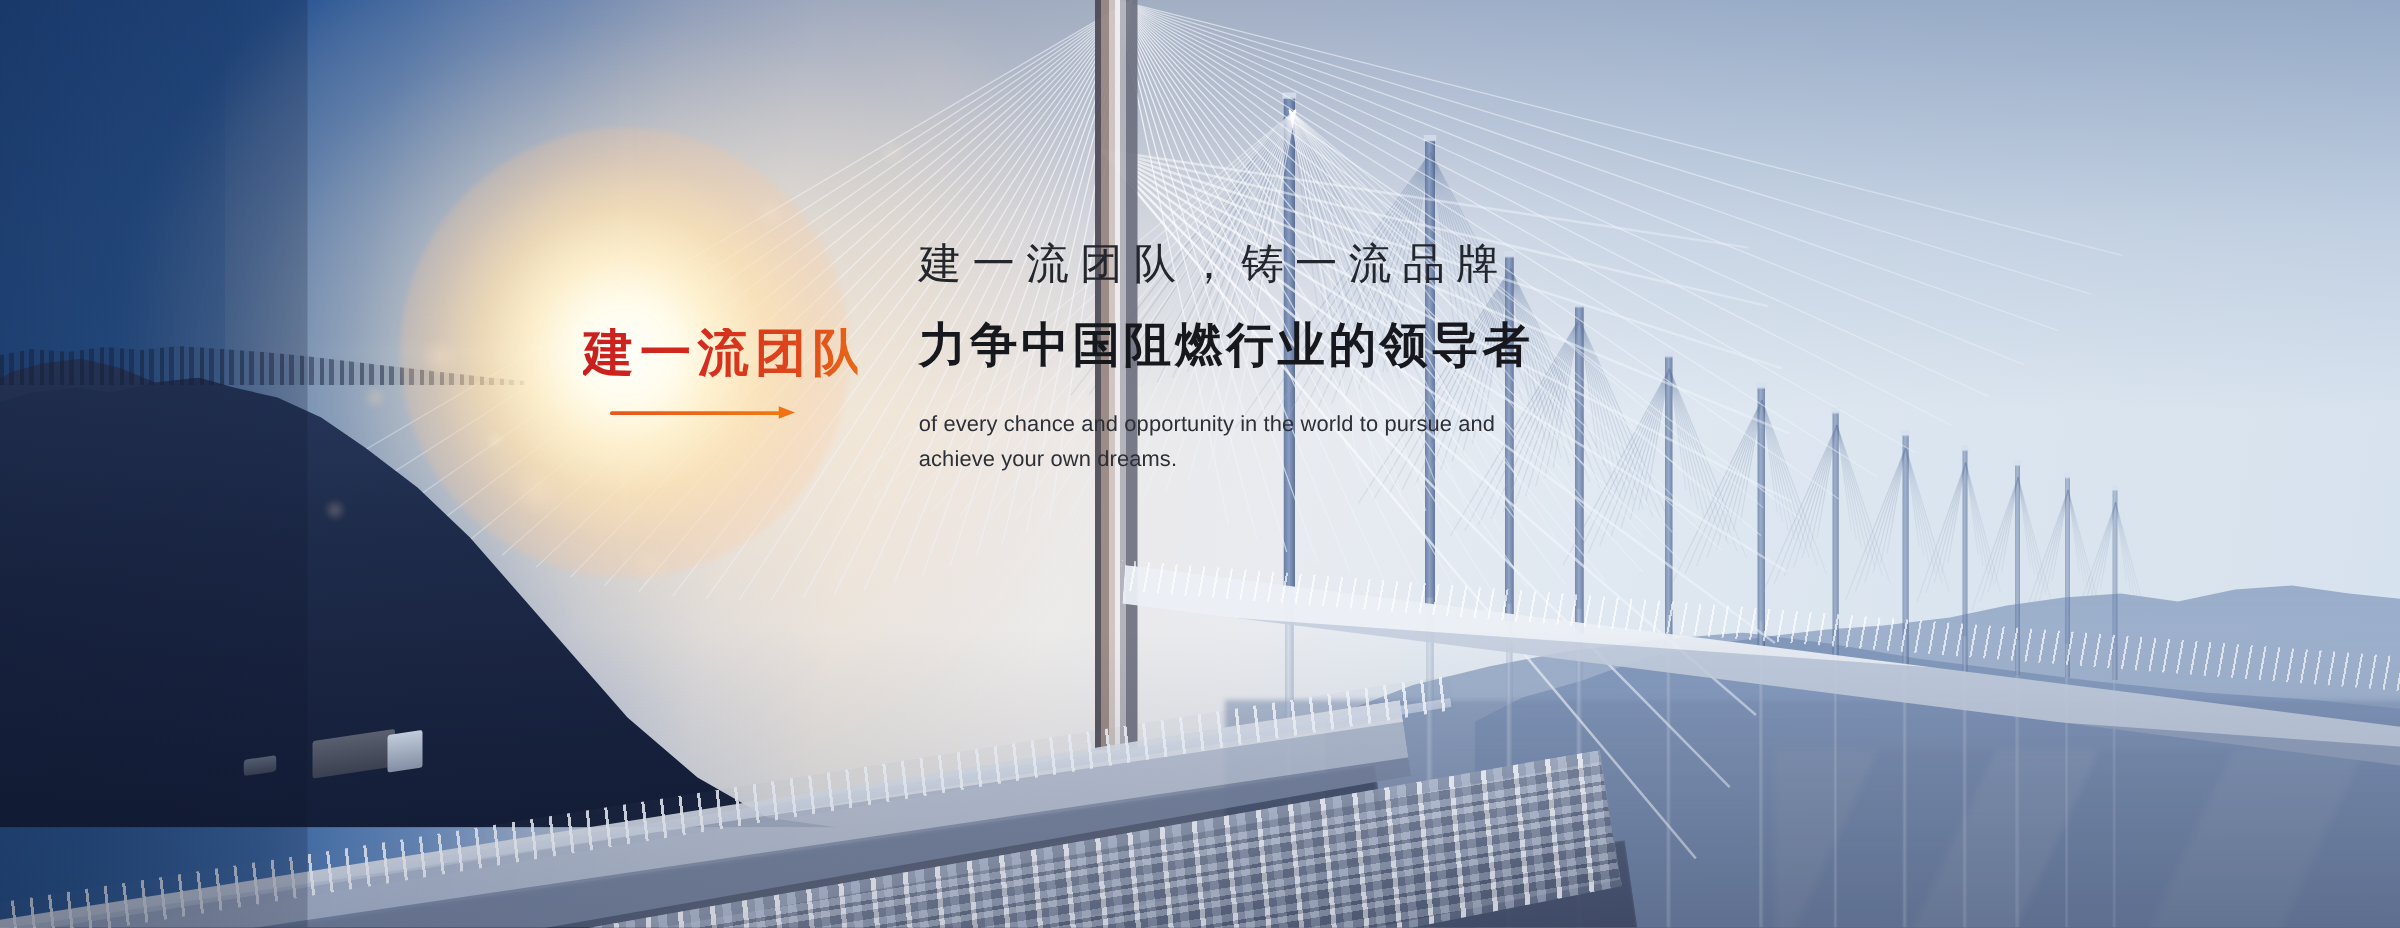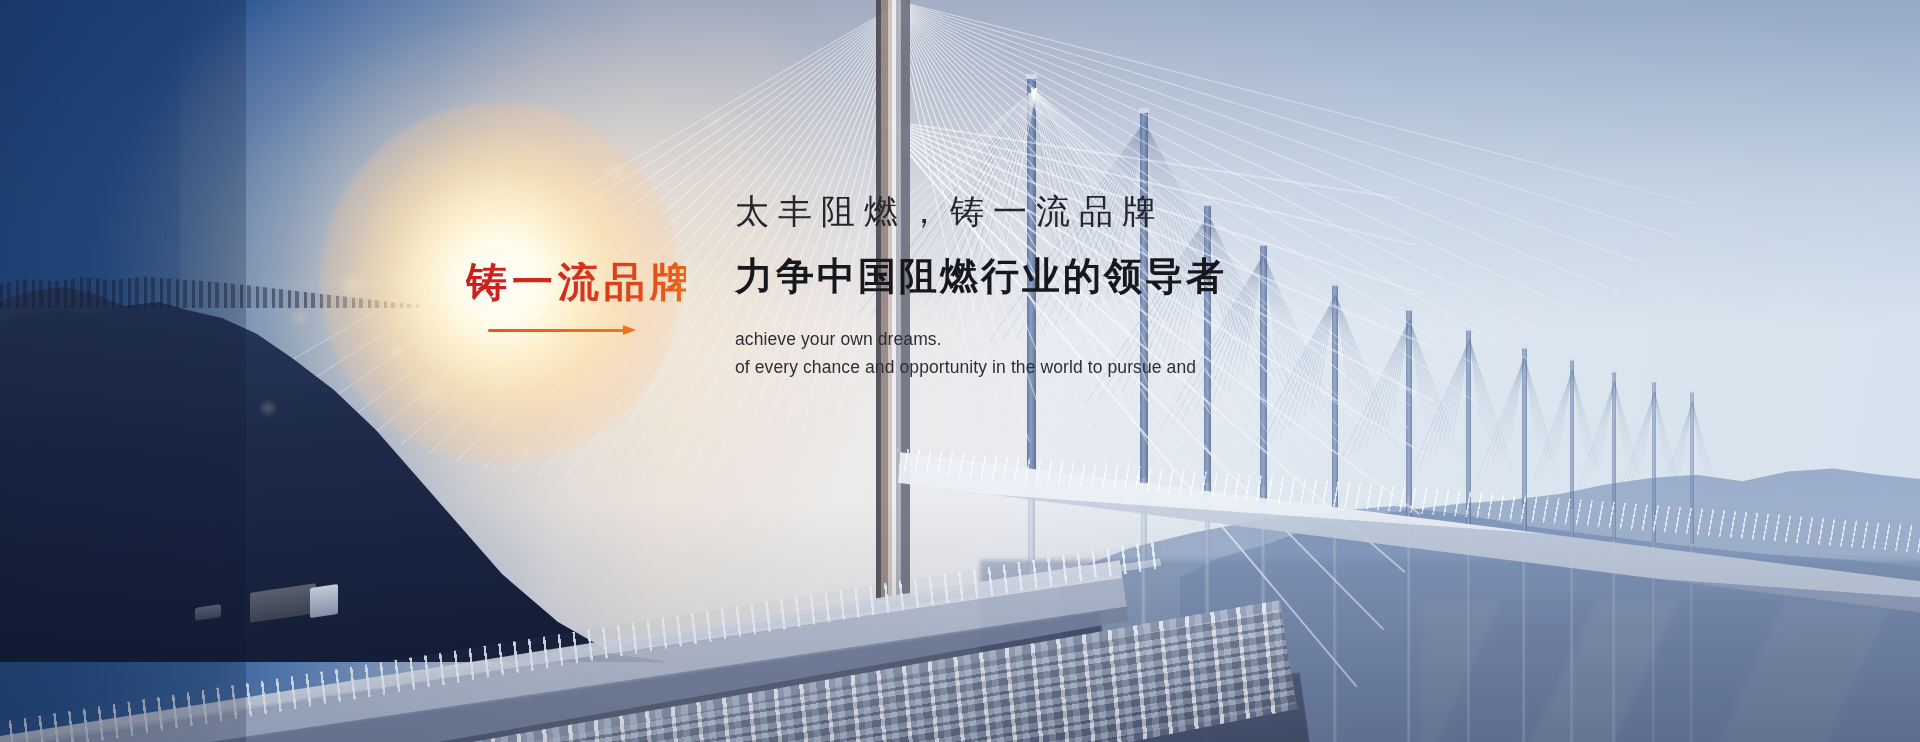--- a/index.html
+++ b/index.html
@@ -739,30 +739,30 @@
       <div class="flare" style="left: 502px; top: 434px; width: 36px; height: 36px; background: radial-gradient(circle, rgba(255, 228, 198, 0.22) 0%, rgba(255, 230, 205, 0) 72%);"></div>
       <div class="flare" style="left: 703px; top: 111px; width: 22px; height: 22px; background: radial-gradient(circle, rgba(255, 240, 220, 0.2) 0%, rgba(255, 230, 205, 0) 72%);"></div>
     </div>
 
   <div class="side-overlay"></div>
   <div class="bottom-veil"></div>
 
   <div class="content">
 
     <div class="logo-block">
-      <div class="logo-text">铸一流品牌</div>
+      <div class="logo-text">建一流团队</div>
       <div class="logo-arrow">
         <span class="shaft"></span>
         <span class="head"></span>
       </div>
     </div>
 
     <div class="copy-block">
-      <div class="headline-1">太丰阻燃，铸一流品牌</div>
+      <div class="headline-1">建一流团队，铸一流品牌</div>
       <div class="headline-2">力争中国阻燃行业的领导者</div>
       <div class="subcopy">
+        <div> of every chance and opportunity in the world to pursue and</div>
         <div>achieve your own dreams.</div>
-        <div> of every chance and opportunity in the world to pursue and</div>
       </div>
     </div>
 
   </div>
 </div>
 
 </body></html>

